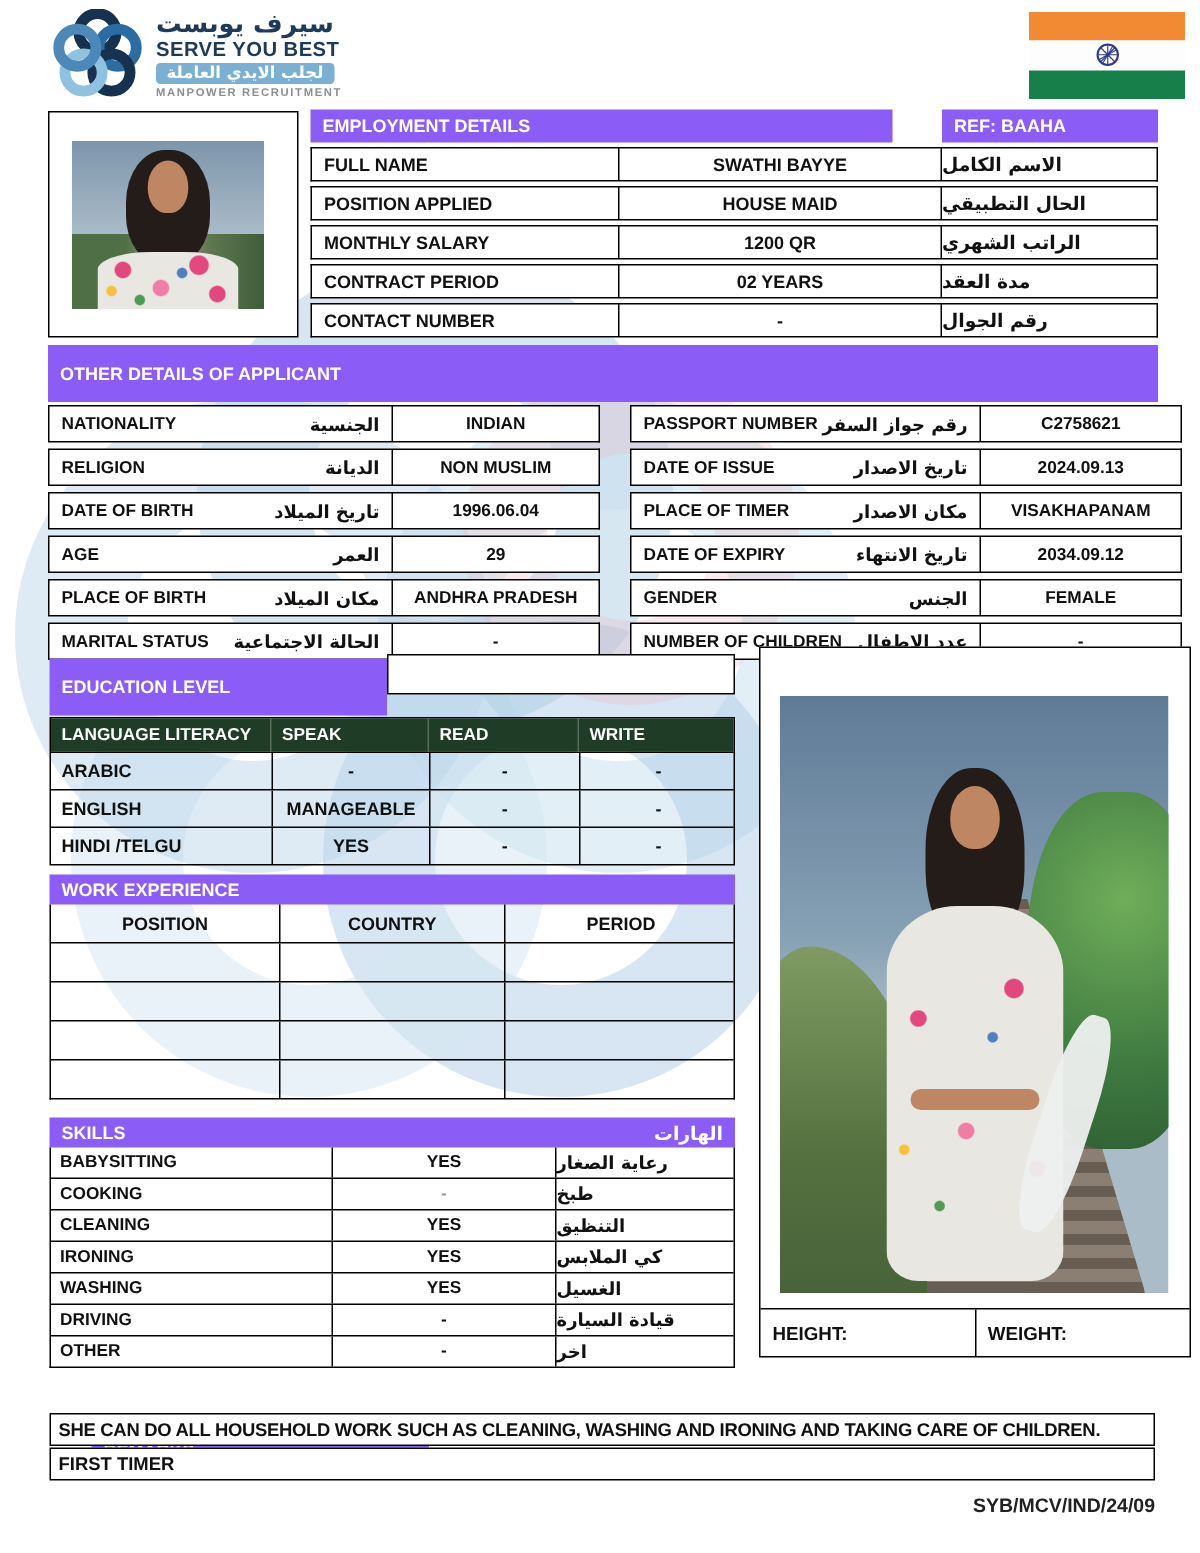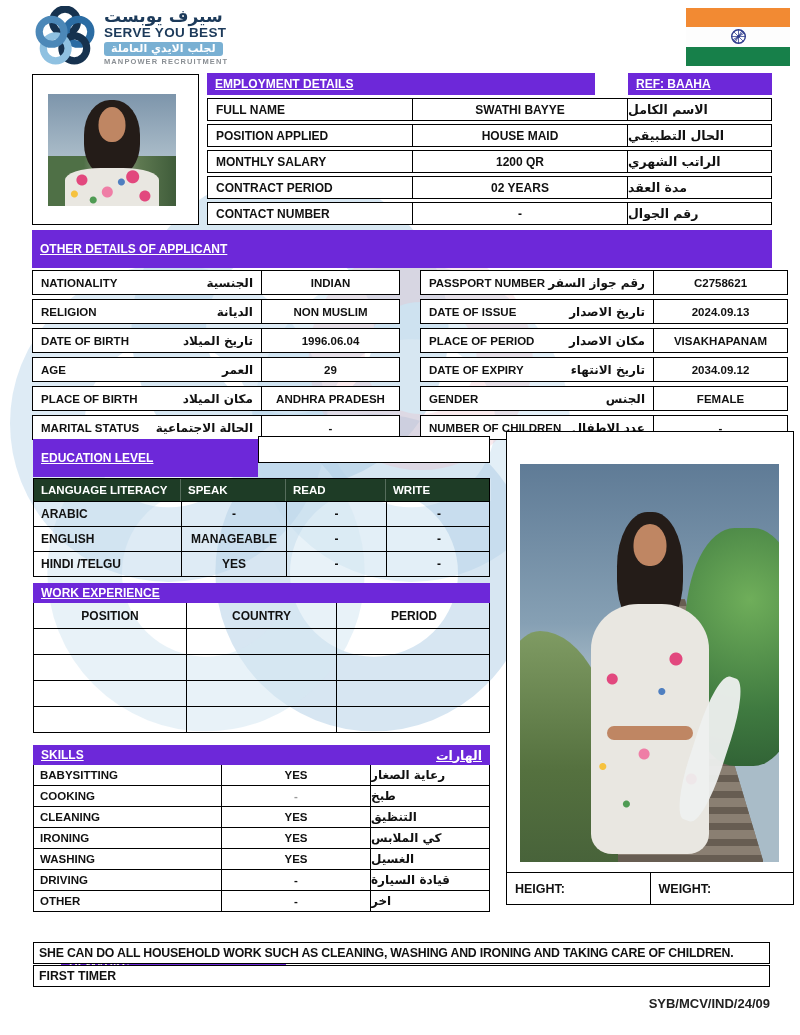--- a/index.html
+++ b/index.html
@@ -16,21 +16,21 @@
   .logo-en{font-size:13.5px;color:#1c3a5a;letter-spacing:.3px;}
   .logo-badge{background:#79b0d3;color:#fff;font-size:11px;padding:1px 7px;border-radius:3px;margin-top:2px;}
   .logo-sub{font-size:7.5px;color:#8a8f94;letter-spacing:1.1px;margin-top:2px;}
   
   .flag{left:686px;top:8px;width:104px;height:58px;display:flex;flex-direction:column;}
   .flag .st{flex:1;}
   .flag .saffron{background:#f28a33;}
   .flag .white{background:#fdfdfd;display:flex;align-items:center;justify-content:center;}
   .flag .green{background:#17804a;}
   
-  .bar{background:#6d28d9;color:#fff;font-size:12px;display:flex;align-items:center;padding:0 8px;box-sizing:border-box;text-decoration:underline;}
+  .bar{background:#8b5cf6;color:#fff;font-size:12px;display:flex;align-items:center;padding:0 8px;box-sizing:border-box;}
   .cellbox{border:1px solid #000;background:#fff;box-sizing:border-box;}
   
   .photo-box{left:32px;top:74px;width:167px;height:151px;border:1.5px solid #000;background:#fff;box-sizing:border-box;}
   .photo{position:absolute;overflow:hidden;}
   .photo-sm{left:15px;top:19px;width:128px;height:112px;}
   .sky{position:absolute;inset:0;background:linear-gradient(#7d95ab,#a9bbc8 55%,#c7d1d8 62%);}
   .sky-lg{background:linear-gradient(#5f7b96,#86a0b4 40%,#a9bcc8 55%);}
   .field{position:absolute;left:0;right:0;bottom:0;height:45%;
          background:linear-gradient(90deg,#4f7046 0 28%,#8a9480 42% 58%,#5d7850 72%,#3f5c3a);}
   .hair{position:absolute;left:50%;transform:translateX(-50%);background:#241c18;border-radius:46% 46% 42% 42%;}
@@ -269,21 +269,21 @@
         </div>
         <div class="od-row">
           <div class="od-lab">
               <span>DATE OF ISSUE</span>
               <span class="ar">تاريخ الاصدار</span>
             </div>
           <div class="od-val">2024.09.13</div>
         </div>
         <div class="od-row">
           <div class="od-lab">
-              <span>PLACE OF PERIOD</span>
+              <span>PLACE OF TIMER</span>
               <span class="ar">مكان الاصدار</span>
             </div>
           <div class="od-val">VISAKHAPANAM</div>
         </div>
         <div class="od-row">
           <div class="od-lab">
               <span>DATE OF EXPIRY</span>
               <span class="ar">تاريخ الانتهاء</span>
             </div>
           <div class="od-val">2034.09.12</div>

